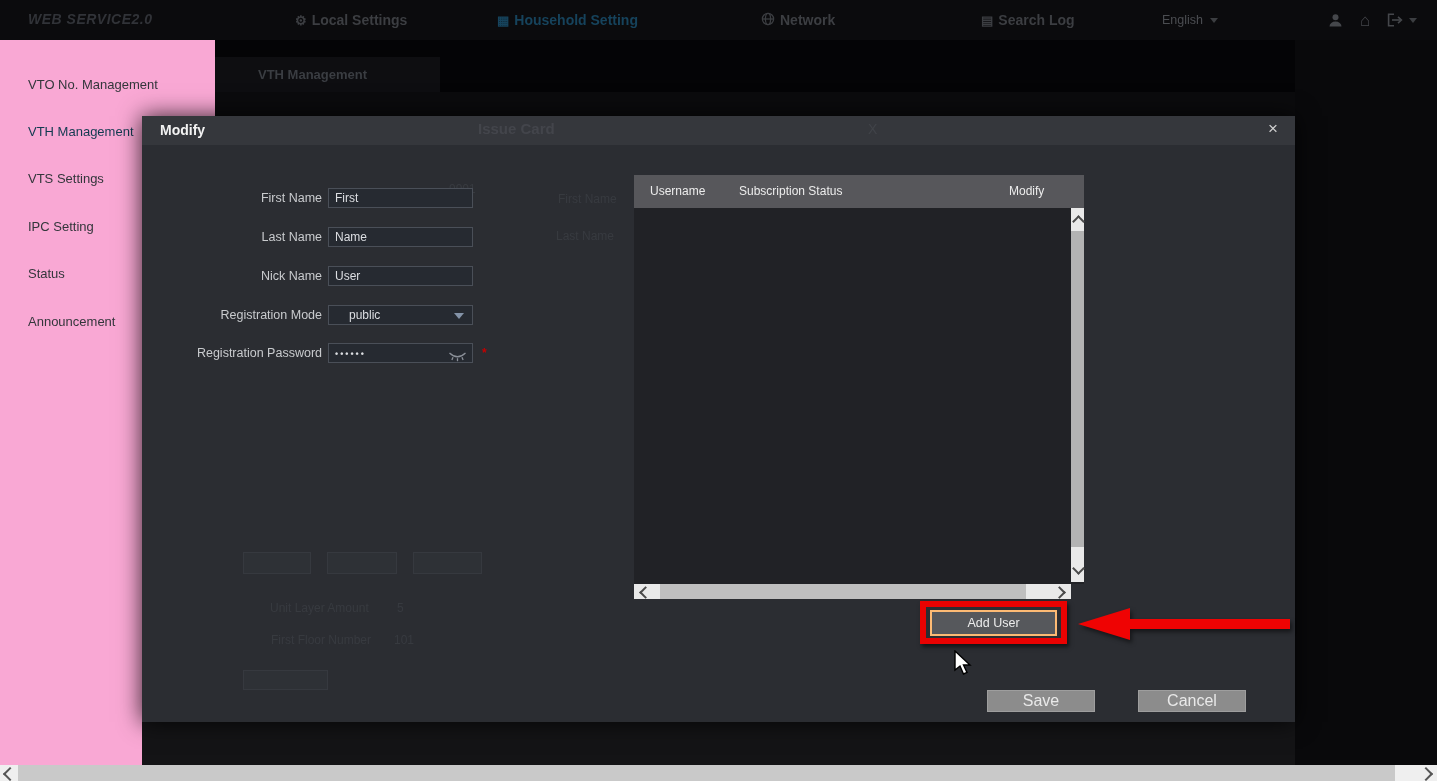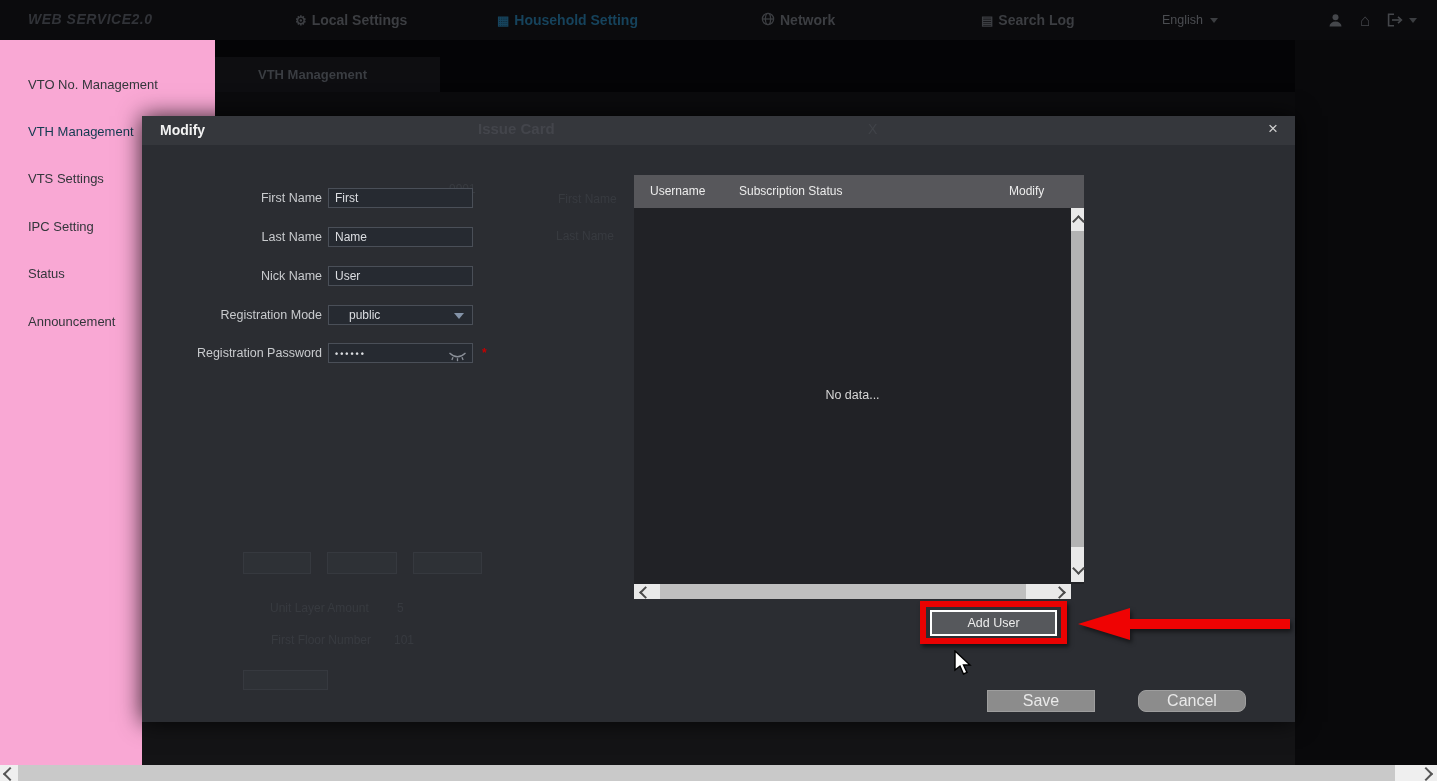--- a/index.html
+++ b/index.html
@@ -87,29 +87,29 @@
   .hthumb{position:absolute;left:26px;top:0;width:366px;height:15px;background:#bfbfbf;}
   .harr{position:absolute;top:4px;width:7px;height:7px;border-left:2px solid #4a4a4a;border-bottom:2px solid #4a4a4a;}
   .harr-l{left:7px;transform:rotate(45deg);}
   .harr-r{right:7px;transform:rotate(225deg);}
   .hcorner{position:absolute;right:0;bottom:0;width:13px;height:15px;background:#2b2d32;}
 
   
   .redbox{position:absolute;left:778px;top:485px;width:147px;height:43px;box-sizing:border-box;
           border:6px solid #e90202;display:flex;align-items:center;justify-content:center;
           box-shadow:2px 3px 4px rgba(0,0,0,.55);}
-  .adduser{width:127px;height:26px;background:#56585c;border:2px solid #ffffff;box-sizing:border-box;
+  .adduser{width:127px;height:26px;background:#56585c;border:2px solid #fdba74;box-sizing:border-box;
            color:#ececec;font-size:12.5px;display:flex;align-items:center;justify-content:center;cursor:pointer;}
   .redarrow{position:absolute;left:1072px;top:604px;filter:drop-shadow(2px 3px 2px rgba(0,0,0,.5));}
 
   
   .btn{position:absolute;top:574px;width:108px;height:22px;background:#8c8c8c;border:1px solid #9e9e9e;
        box-sizing:border-box;color:#e9e9e9;font-size:16px;display:flex;align-items:center;
        justify-content:center;cursor:pointer;}
-  .btn-save{left:845px;} .btn-cancel{left:996px;border-radius:8px;}
+  .btn-save{left:845px;} .btn-cancel{left:996px;}
 
   
   .pagescroll{position:absolute;left:0;top:765px;width:1437px;height:16px;background:#efefef;}
   .pthumb{position:absolute;left:18px;top:0;width:1377px;height:16px;background:#c9c9c9;}
   .parr{position:absolute;top:4px;width:8px;height:8px;border-left:2px solid #555;border-bottom:2px solid #555;}
   .parr-l{left:5px;transform:rotate(45deg);}
   .parr-r{right:6px;transform:rotate(225deg);}
 
   .cursor{position:absolute;left:954px;top:650px;}
 </style>
@@ -247,23 +247,20 @@
       </span>
       <span class="req">*</span>
     </div>
 
     <div class="utable">
       <div class="thead">
         <span class="th-user">Username</span>
         <span class="th-sub">Subscription Status</span>
         <span class="th-mod">Modify</span>
       </div>
-      <div class="tbody">
-        <span class="nodata">No data...</span>
-      </div>
       <div class="vscroll">
         <span class="varr varr-up"></span>
         <div class="vthumb"></div>
         <span class="varr varr-dn"></span>
       </div>
       <div class="hscroll">
         <span class="harr harr-l"></span>
         <div class="hthumb"></div>
         <span class="harr harr-r"></span>
       </div>

